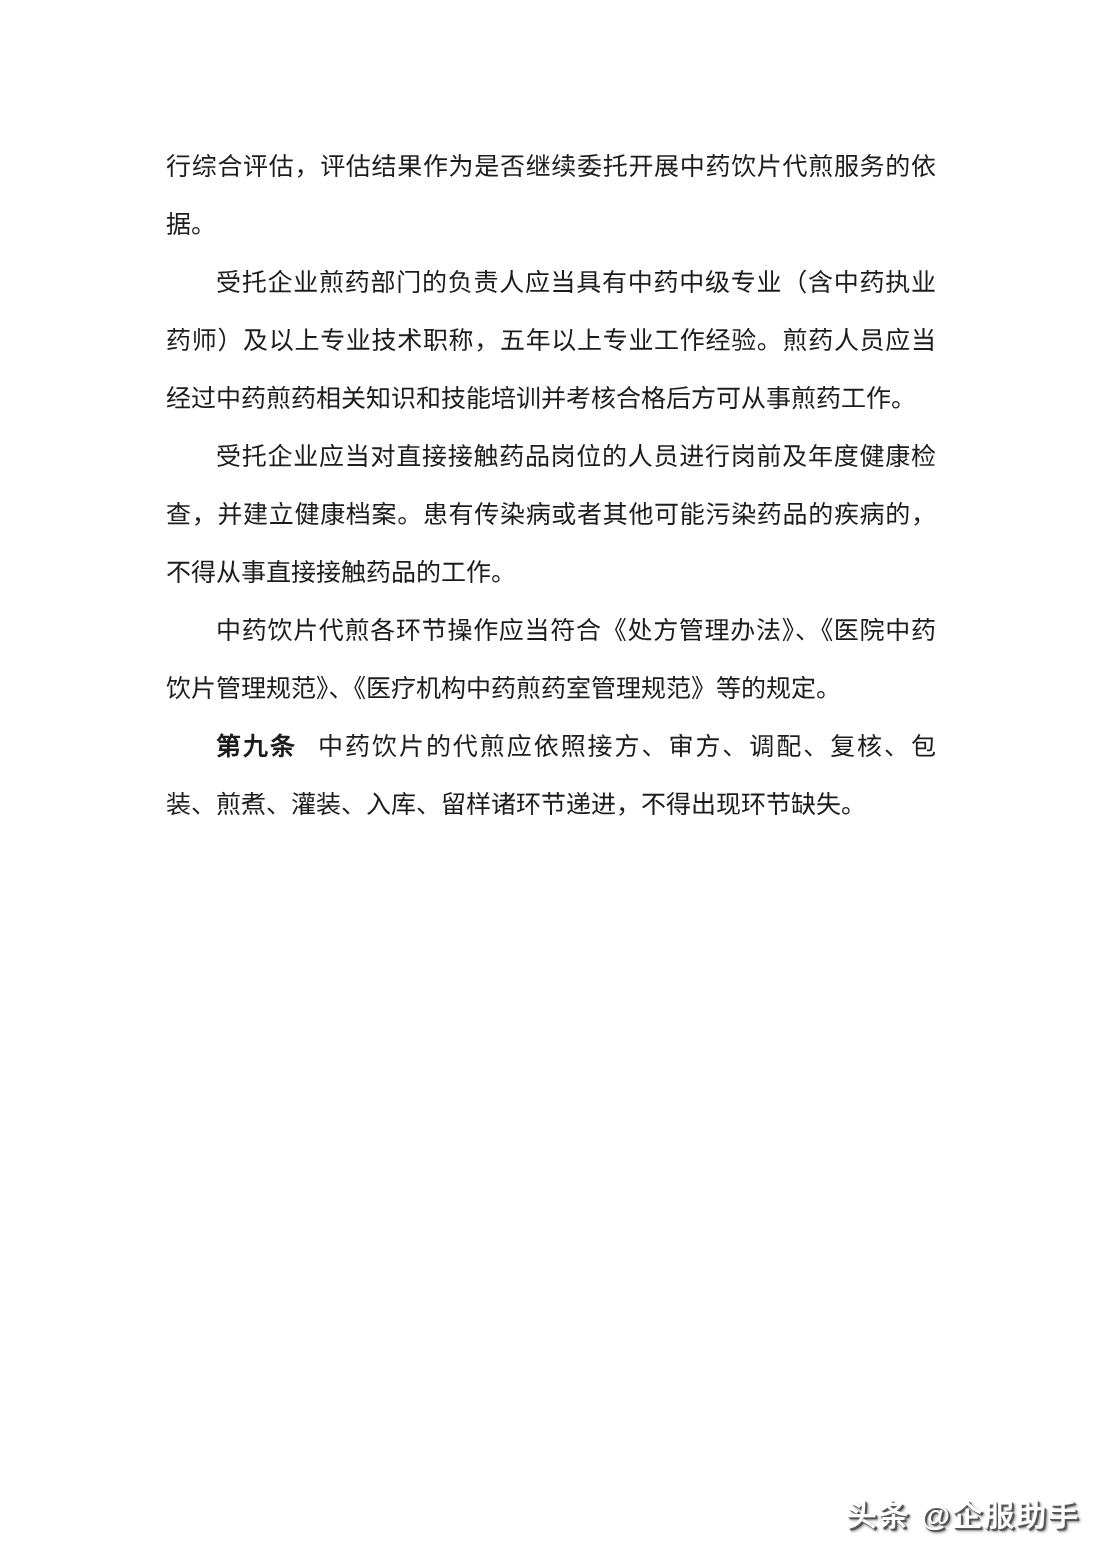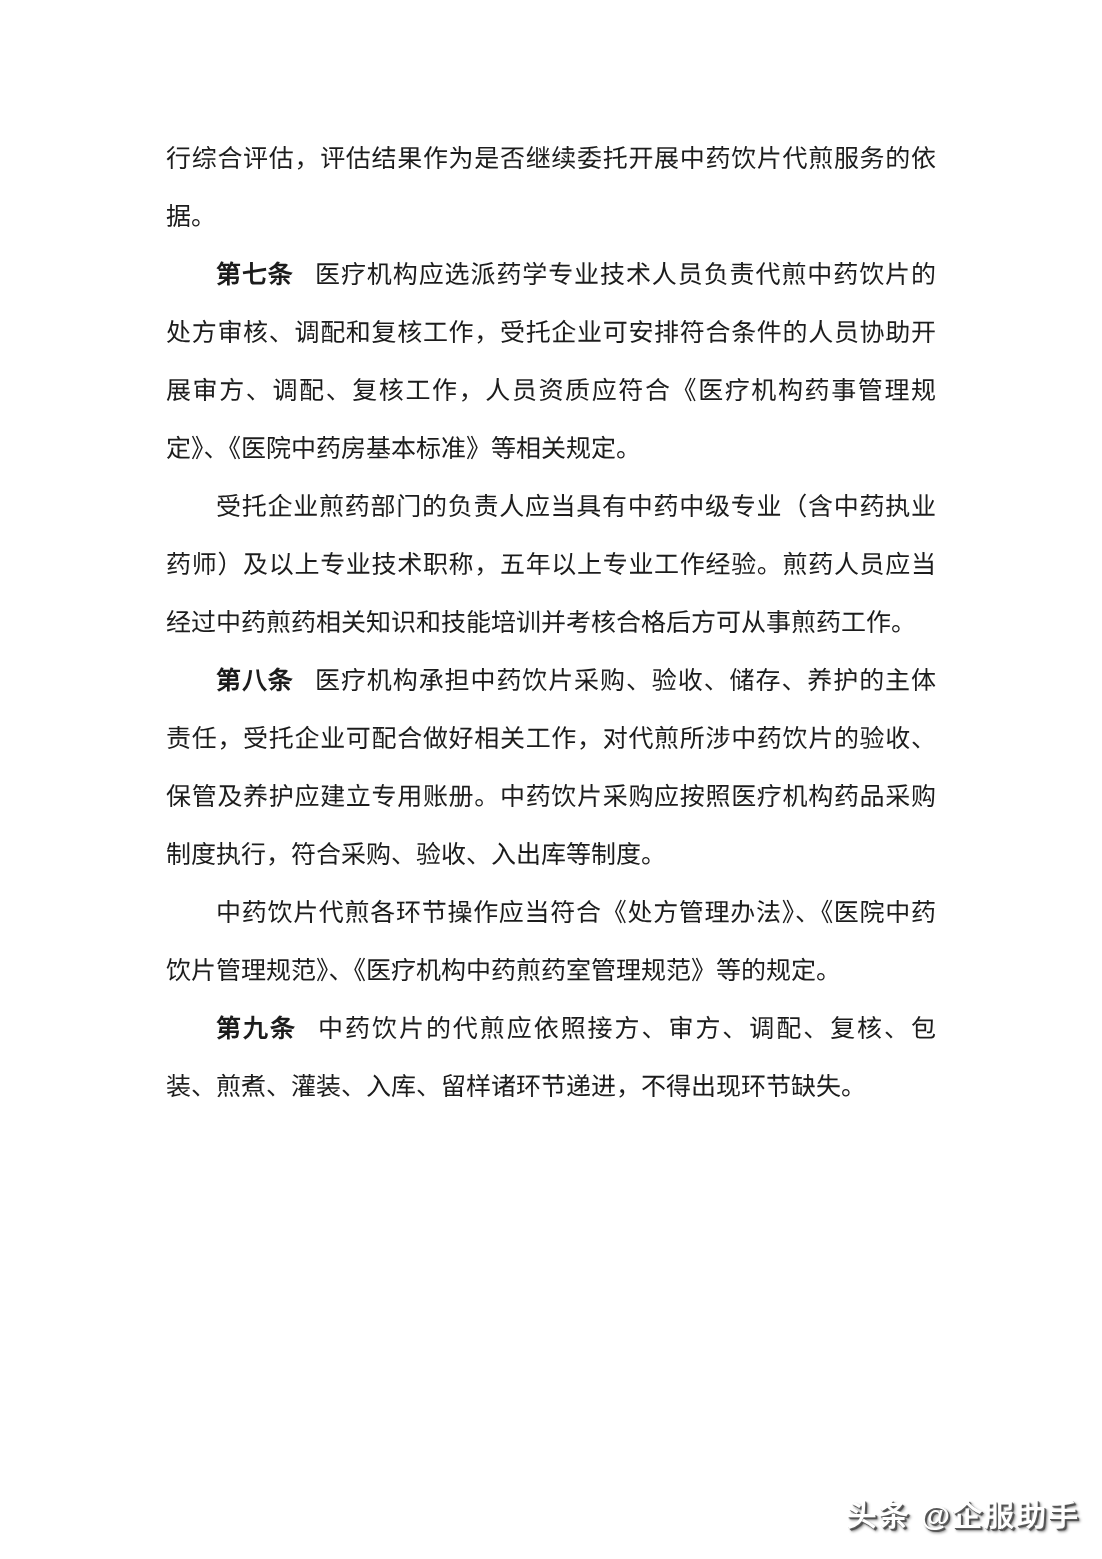--- a/index.html
+++ b/index.html
@@ -11,21 +11,21 @@
     position: relative;
     width: 1102px;
     height: 1559px;
     margin: 0 auto;
     background: #ffffff;
     overflow: hidden;
     font-family: "Liberation Serif", "DejaVu Serif", serif;
   }
   .doc-body {
     position: absolute;
-    top: 130px;
+    top: 138px;
     left: 166px;
     width: 770px;
     color: #1c1c1c;
     font-size: 25px;
     line-height: 58px;
     text-align: justify;
     text-justify: inter-character;
   }
   .para {
     margin: 0;
@@ -55,22 +55,21 @@
     margin-left: 12px;
   }
 </style>
 </head>
 <body>
 
 <div class="page">
 
   <div class="doc-body">
       <p class="para"><span>行综合评估，评估结果作为是否继续委托开展中药饮片代煎服务的依据。</span></p>
-      <p class="para indent"><strong class="article-num">第七条</strong><span>医疗机构应选派药学专业技术人员负责代煎中药饮片的处方审核、调配和复核工作，受托企业可安排符合条件的人员协助开展审方、调配、复核工作，人员资质应符合《医疗机构药事管理规定》、《医院中药房基本标准》等相关规定。</span></p>
       <p class="para indent"><span>受托企业煎药部门的负责人应当具有中药中级专业（含中药执业药师）及以上专业技术职称，五年以上专业工作经验。煎药人员应当经过中药煎药相关知识和技能培训并考核合格后方可从事煎药工作。</span></p>
-      <p class="para indent"><strong class="article-num">第八条</strong><span>医疗机构承担中药饮片采购、验收、储存、养护的主体责任，受托企业可配合做好相关工作，对代煎所涉中药饮片的验收、保管及养护应建立专用账册。中药饮片采购应按照医疗机构药品采购制度执行，符合采购、验收、入出库等制度。</span></p>
+      <p class="para indent"><span>受托企业应当对直接接触药品岗位的人员进行岗前及年度健康检查，并建立健康档案。患有传染病或者其他可能污染药品的疾病的，不得从事直接接触药品的工作。</span></p>
       <p class="para indent"><span>中药饮片代煎各环节操作应当符合《处方管理办法》、《医院中药饮片管理规范》、《医疗机构中药煎药室管理规范》等的规定。</span></p>
       <p class="para indent"><strong class="article-num">第九条</strong><span>中药饮片的代煎应依照接方、审方、调配、复核、包装、煎煮、灌装、入库、留样诸环节递进，不得出现环节缺失。</span></p>
     </div>
 
   <div class="watermark">头条 @企服助手</div>
 
 </div>
 
 </body></html>

